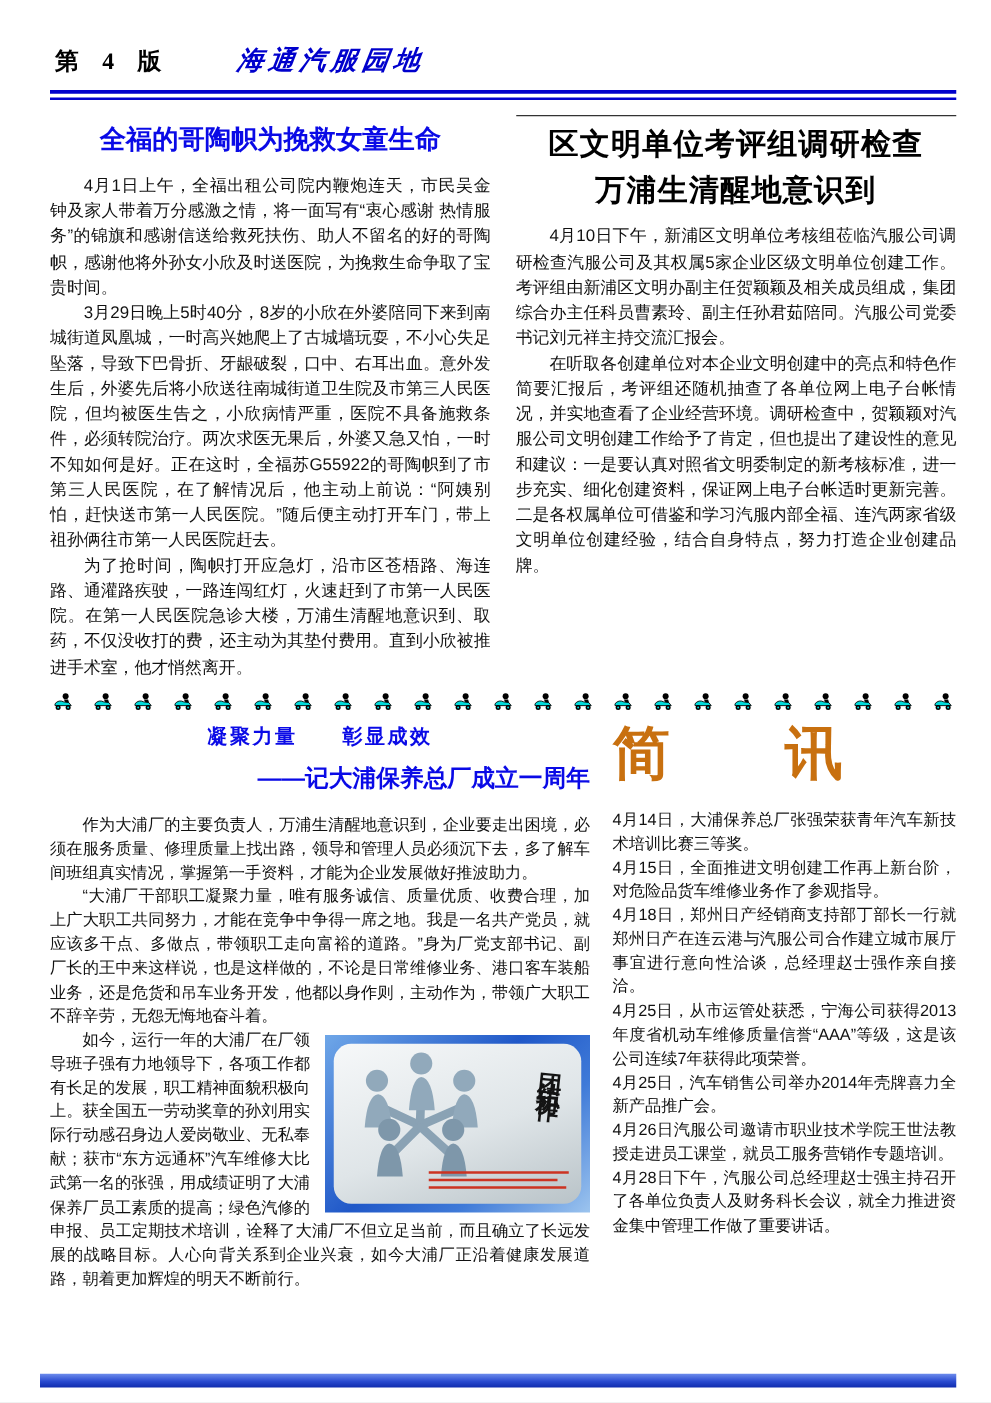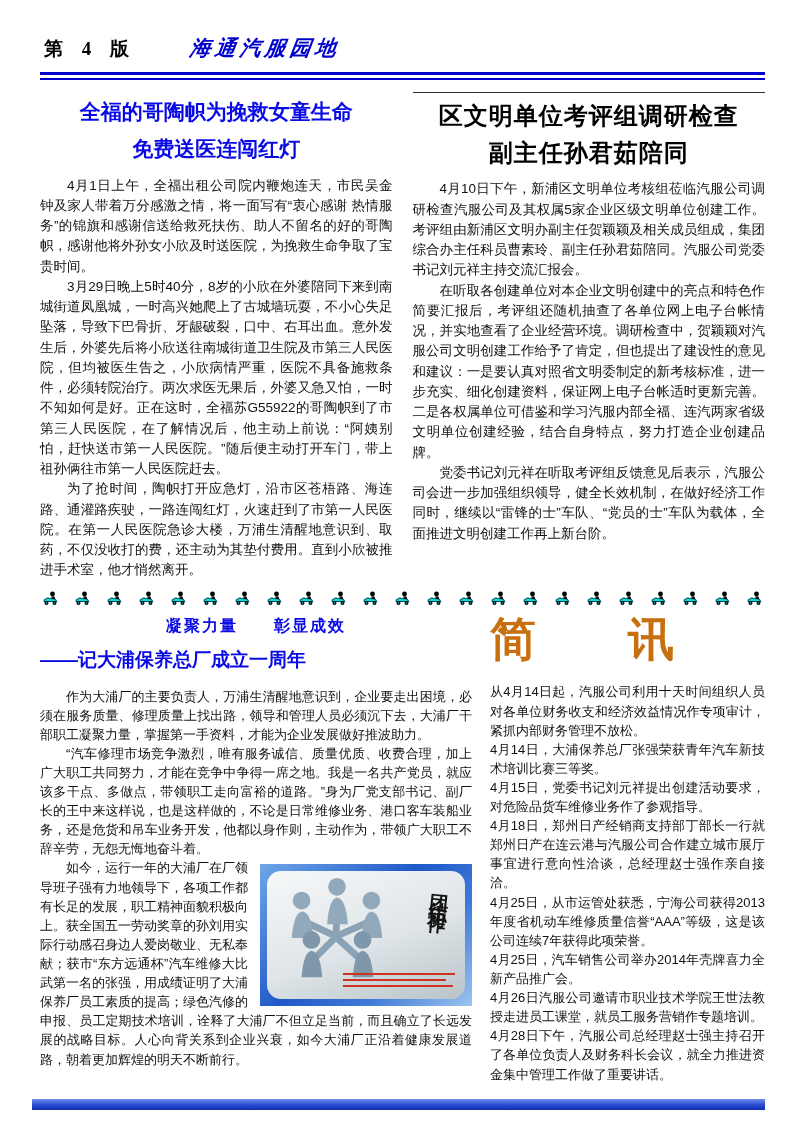--- a/index.html
+++ b/index.html
@@ -26,21 +26,21 @@
   p.body{font-size:13.5px;line-height:1.5;text-align:justify;margin:0;text-indent:2em;}
   .mid p.body{font-size:13px;line-height:1.47;}
   p.brief{text-indent:0;margin:0;}
   
   .icon-divider{display:flex;justify-content:space-between;align-items:center;margin:10px 2px 4px 2px;}
   .icon-divider svg{width:17px;height:15px;display:block;}
   
   .mid-grid{display:grid;grid-template-columns:432px 1fr;column-gap:18px;margin-top:2px;}
   .feature-title{color:var(--title-blue);text-align:center;font-size:16px;font-weight:bold;
     letter-spacing:2px;margin:6px 0 0 0;}
-  .feature-subtitle{color:var(--title-blue);text-align:left;font-size:19px;font-weight:bold;
+  .feature-subtitle{color:var(--title-blue);text-align:right;font-size:19px;font-weight:bold;
     margin:10px 0 14px 0;}
   .briefs-title{color:var(--briefs-orange);font-size:46px;font-weight:900;text-align:left;
     margin:4px 0 16px 0;font-family:"Liberation Serif","DejaVu Serif",serif;line-height:1.15;}
   
   .photo-frame{float:right;width:212px;height:142px;margin:6px 0 2px 12px;box-sizing:border-box;
     padding:7px;background:linear-gradient(135deg,#6fa7e8 0%,#2058c8 45%,#3f7ad8 70%,#9cc4ee 100%);}
   .photo-inner{width:100%;height:100%;border-radius:14px;position:relative;overflow:hidden;
     background:linear-gradient(160deg,#f6f8f9 0%,#dfe5e8 55%,#b9c3c8 100%);}
   .photo-caption{position:absolute;top:8px;right:12px;writing-mode:vertical-rl;
     font-family:"Liberation Serif","DejaVu Serif",serif;font-weight:bold;font-size:19px;
@@ -62,42 +62,40 @@
   <div class="header-row">
     <span class="edition">第 4 版</span>
     <span class="masthead">海通汽服园地</span>
   </div>
   <div class="header-rule"></div>
 
   <div class="top-grid">
     <article>
       <h2 class="article-title title-blue">
         <span class="t-line">全福的哥陶帜为挽救女童生命</span>
-        <span class="t-line">免费送医连闯红灯</span>
       </h2>
 
         <p class="body">4月1日上午，全福出租公司院内鞭炮连天，市民吴金钟及家人带着万分感激之情，将一面写有“衷心感谢 热情服务”的锦旗和感谢信送给救死扶伤、助人不留名的好的哥陶帜，感谢他将外孙女小欣及时送医院，为挽救生命争取了宝贵时间。</p>
 
         <p class="body">3月29日晚上5时40分，8岁的小欣在外婆陪同下来到南城街道凤凰城，一时高兴她爬上了古城墙玩耍，不小心失足坠落，导致下巴骨折、牙龈破裂，口中、右耳出血。意外发生后，外婆先后将小欣送往南城街道卫生院及市第三人民医院，但均被医生告之，小欣病情严重，医院不具备施救条件，必须转院治疗。两次求医无果后，外婆又急又怕，一时不知如何是好。正在这时，全福苏G55922的哥陶帜到了市第三人民医院，在了解情况后，他主动上前说：“阿姨别怕，赶快送市第一人民医院。”随后便主动打开车门，带上祖孙俩往市第一人民医院赶去。</p>
 
         <p class="body">为了抢时间，陶帜打开应急灯，沿市区苍梧路、海连路、通灌路疾驶，一路连闯红灯，火速赶到了市第一人民医院。在第一人民医院急诊大楼，万浦生清醒地意识到、取药，不仅没收打的费，还主动为其垫付费用。直到小欣被推进手术室，他才悄然离开。</p>
 
     </article>
 
     <article>
       <h2 class="article-title title-black">
         <span class="t-line">区文明单位考评组调研检查</span>
-        <span class="t-line">副主任孙君茹陪同</span>
+        <span class="t-line">万浦生清醒地意识到</span>
       </h2>
 
         <p class="body">4月10日下午，新浦区文明单位考核组莅临汽服公司调研检查汽服公司及其权属5家企业区级文明单位创建工作。考评组由新浦区文明办副主任贺颖颖及相关成员组成，集团综合办主任科员曹素玲、副主任孙君茹陪同。汽服公司党委书记刘元祥主持交流汇报会。</p>
 
         <p class="body">在听取各创建单位对本企业文明创建中的亮点和特色作简要汇报后，考评组还随机抽查了各单位网上电子台帐情况，并实地查看了企业经营环境。调研检查中，贺颖颖对汽服公司文明创建工作给予了肯定，但也提出了建设性的意见和建议：一是要认真对照省文明委制定的新考核标准，进一步充实、细化创建资料，保证网上电子台帐适时更新完善。二是各权属单位可借鉴和学习汽服内部全福、连汽两家省级文明单位创建经验，结合自身特点，努力打造企业创建品牌。</p>
 
-        <p class="body">党委书记刘元祥在听取考评组反馈意见后表示，汽服公司会进一步加强组织领导，健全长效机制，在做好经济工作同时，继续以“雷锋的士”车队、“党员的士”车队为载体，全面推进文明创建工作再上新台阶。</p>
 
     </article>
   </div>
 
   <div class="icon-divider">
     <span>
       <svg viewBox="0 0 17 15" xmlns="http://www.w3.org/2000/svg">
         <circle cx="10.5" cy="3" r="2.4" fill="#000"></circle>
         <path d="M9 5.5 L12.5 5.5 L13.5 9 L11 9 Z" fill="#000"></path>
         <path d="M2 9 Q5 5.5 9 7.5 L13 8 L15 10.5 L2 10.5 Z" fill="#00DCDC" stroke="#000" stroke-width="0.7"></path>
@@ -350,23 +348,23 @@
       </svg>
     </span>
     </div>
 
   <div class="mid-grid mid">
     <section>
       <h2 class="feature-title">凝聚力量　　彰显成效</h2>
       <h3 class="feature-subtitle">——记大浦保养总厂成立一周年</h3>
 
 
-        <p class="body">作为大浦厂的主要负责人，万浦生清醒地意识到，企业要走出困境，必须在服务质量、修理质量上找出路，领导和管理人员必须沉下去，大浦厂干部职工凝聚力量，掌握第一手资料，才能为企业发展做好推波助力。</p>
-
-        <p class="body">“汽车修理市场竞争激烈，唯有服务诚信、质量优质、收费合理，加上广大职工共同努力，才能在竞争中争得一席之地。我是一名共产党员，就应该多干点、多做点，带领职工走向富裕的道路。”身为厂党支部书记、副厂长的王中来这样说，也是这样做的，不论是日常维修业务、港口客车装船业务，还是危货和吊车业务开发，他都以身作则，主动作为，带领广大职工不辞辛劳，无怨无悔地奋斗着。</p>
+        <p class="body">作为大浦厂的主要负责人，万浦生清醒地意识到，企业要走出困境，必须在服务质量、修理质量上找出路，领导和管理人员必须沉下去，多了解车间班组真实情况，掌握第一手资料，才能为企业发展做好推波助力。</p>
+
+        <p class="body">“大浦厂干部职工凝聚力量，唯有服务诚信、质量优质、收费合理，加上广大职工共同努力，才能在竞争中争得一席之地。我是一名共产党员，就应该多干点、多做点，带领职工走向富裕的道路。”身为厂党支部书记、副厂长的王中来这样说，也是这样做的，不论是日常维修业务、港口客车装船业务，还是危货和吊车业务开发，他都以身作则，主动作为，带领广大职工不辞辛劳，无怨无悔地奋斗着。</p>
 
       <div>
         <div class="photo-frame">
           <div class="photo-inner">
             <svg viewBox="0 0 130 120" width="130" height="118" style="position:absolute;left:4px;top:4px;" xmlns="http://www.w3.org/2000/svg">
               <g stroke="#8aa2b4" stroke-width="7" stroke-linecap="round">
                 <line x1="34" y1="48" x2="64" y2="62"></line>
                 <line x1="66" y1="34" x2="65" y2="62"></line>
                 <line x1="98" y1="48" x2="66" y2="62"></line>
                 <line x1="44" y1="84" x2="64" y2="64"></line>
@@ -396,25 +394,24 @@
           </div>
         </div>
         <p class="body">如今，运行一年的大浦厂在厂领导班子强有力地领导下，各项工作都有长足的发展，职工精神面貌积极向上。获全国五一劳动奖章的孙刘用实际行动感召身边人爱岗敬业、无私奉献；获市“东方远通杯”汽车维修大比武第一名的张强，用成绩证明了大浦保养厂员工素质的提高；绿色汽修的申报、员工定期技术培训，诠释了大浦厂不但立足当前，而且确立了长远发展的战略目标。人心向背关系到企业兴衰，如今大浦厂正沿着健康发展道路，朝着更加辉煌的明天不断前行。</p>
         <div class="clear"></div>
       </div>
     </section>
 
     <section>
       <h2 class="briefs-title">简　　讯</h2>
 
-        <p class="body brief">从4月14日起，汽服公司利用十天时间组织人员对各单位财务收支和经济效益情况作专项审计，紧抓内部财务管理不放松。</p>
 
         <p class="body brief">4月14日，大浦保养总厂张强荣获青年汽车新技术培训比赛三等奖。</p>
 
-        <p class="body brief">4月15日，党委书记刘元祥提出创建活动要求，对危险品货车维修业务作了参观指导。</p>
+        <p class="body brief">4月15日，全面推进文明创建工作再上新台阶，对危险品货车维修业务作了参观指导。</p>
 
         <p class="body brief">4月18日，郑州日产经销商支持部丁部长一行就郑州日产在连云港与汽服公司合作建立城市展厅事宜进行意向性洽谈，总经理赵士强作亲自接洽。</p>
 
 
         <p class="body brief">4月25日，从市运管处获悉，宁海公司获得2013年度省机动车维修质量信誉“AAA”等级，这是该公司连续7年获得此项荣誉。</p>
 
         <p class="body brief">4月25日，汽车销售公司举办2014年壳牌喜力全新产品推广会。</p>
 
         <p class="body brief">4月26日汽服公司邀请市职业技术学院王世法教授走进员工课堂，就员工服务营销作专题培训。</p>
 

